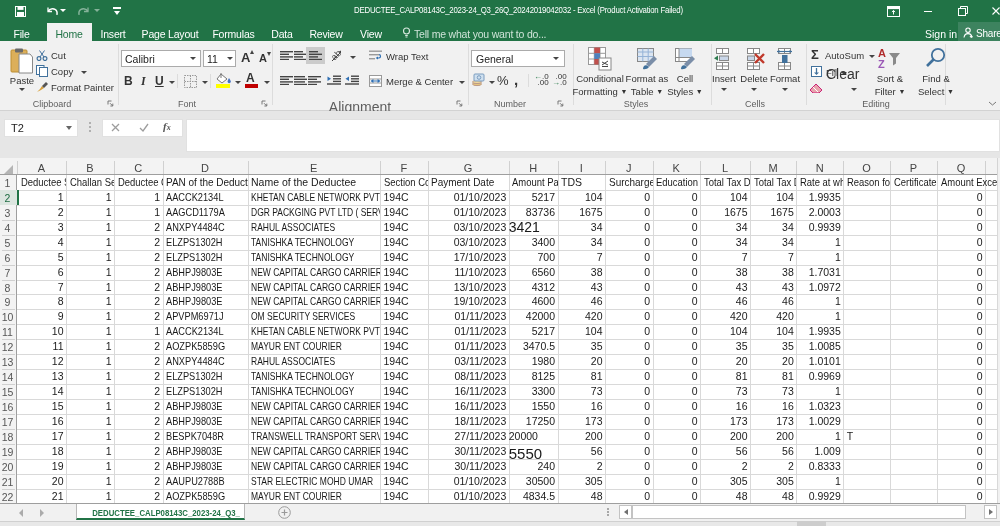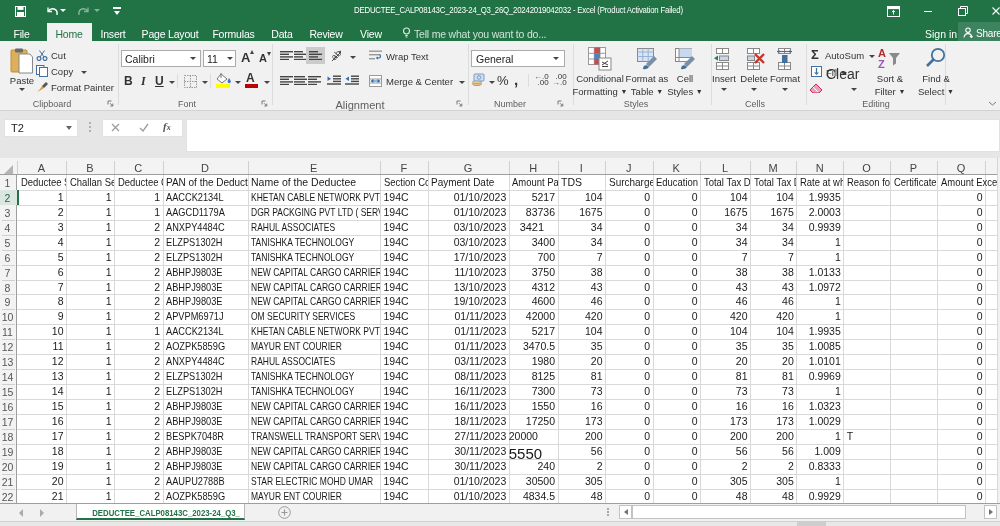--- a/index.html
+++ b/index.html
@@ -65,21 +65,21 @@
 <div class="abs" style="left:0;top:41px;width:1000px;height:70px;background:#f1f1f1;border-bottom:1px solid #d2d2d2"></div>
 <div class="abs" style="left:118px;top:44px;width:1px;height:61px;background:#dcdcdc"></div>
 <div class="abs" style="left:272px;top:44px;width:1px;height:61px;background:#dcdcdc"></div>
 <div class="abs" style="left:468px;top:44px;width:1px;height:61px;background:#dcdcdc"></div>
 <div class="abs" style="left:573px;top:44px;width:1px;height:61px;background:#dcdcdc"></div>
 <div class="abs" style="left:710.5px;top:44px;width:1px;height:61px;background:#dcdcdc"></div>
 <div class="abs" style="left:806px;top:44px;width:1px;height:61px;background:#dcdcdc"></div>
 <div class="abs" style="left:945px;top:44px;width:1px;height:61px;background:#dcdcdc"></div>
 <div class="abs" style="left:2px;top:99px;width:100px;text-align:center;font-size:9px;color:#5e5e5e">Clipboard</div>
 <div class="abs" style="left:137px;top:99px;width:100px;text-align:center;font-size:9px;color:#5e5e5e">Font</div>
-<div class="abs" style="left:310px;top:99px;width:100px;text-align:center;font-size:11px;color:#5e5e5e">Alignment</div>
+<div class="abs" style="left:310px;top:99px;width:100px;text-align:center;font-size:14px;color:#5e5e5e">Alignment</div>
 <div class="abs" style="left:460px;top:99px;width:100px;text-align:center;font-size:9px;color:#5e5e5e">Number</div>
 <div class="abs" style="left:586px;top:99px;width:100px;text-align:center;font-size:9px;color:#5e5e5e">Styles</div>
 <div class="abs" style="left:705px;top:99px;width:100px;text-align:center;font-size:9px;color:#5e5e5e">Cells</div>
 <div class="abs" style="left:826px;top:99px;width:100px;text-align:center;font-size:9px;color:#5e5e5e">Editing</div>
 <svg class="abs" style="left:107px;top:100px" width="7" height="7" viewBox="0 0 7 7">
 <path d="M1 1 L4.5 1 M1 1 L1 4.5 M3 3.2 L5.8 6 M5.8 6 L5.8 3.6 M5.8 6 L3.4 6" stroke="#777" fill="none"></path>
   </svg>
 <svg class="abs" style="left:261px;top:100px" width="7" height="7" viewBox="0 0 7 7">
 <path d="M1 1 L4.5 1 M1 1 L1 4.5 M3 3.2 L5.8 6 M5.8 6 L5.8 3.6 M5.8 6 L3.4 6" stroke="#777" fill="none"></path>
   </svg>
@@ -505,21 +505,21 @@
 <div class="abs" style="left:750px;top:204.86px;width:46.25px;height:14.93px;line-height:15.93px;font-size:10.5px;color:#1a1a1a;text-align:right;padding-right:2.5px;white-space:nowrap;overflow:hidden">1675</div>
 <div class="abs" style="left:796.25px;top:204.86px;width:47px;height:14.93px;line-height:15.93px;font-size:10.5px;color:#1a1a1a;text-align:right;padding-right:2.5px;white-space:nowrap;overflow:hidden">2.0003</div>
 <div class="abs" style="left:937px;top:204.86px;width:48px;height:14.93px;line-height:15.93px;font-size:10.5px;color:#1a1a1a;text-align:right;padding-right:2.5px;white-space:nowrap;overflow:hidden">0</div>
 <div class="abs" style="left:17px;top:219.79px;width:49px;height:14.93px;line-height:15.93px;font-size:10.5px;color:#1a1a1a;text-align:right;padding-right:2.5px;white-space:nowrap;overflow:hidden">3</div>
 <div class="abs" style="left:66px;top:219.79px;width:48px;height:14.93px;line-height:15.93px;font-size:10.5px;color:#1a1a1a;text-align:right;padding-right:2.5px;white-space:nowrap;overflow:hidden">1</div>
 <div class="abs" style="left:114px;top:219.79px;width:48.5px;height:14.93px;line-height:15.93px;font-size:10.5px;color:#1a1a1a;text-align:right;padding-right:2.5px;white-space:nowrap;overflow:hidden">2</div>
 <div class="abs" style="left:162.5px;top:219.79px;width:85px;height:14.93px;line-height:15.93px;font-size:10.5px;color:#1a1a1a;text-align:left;padding-left:3.5px;white-space:nowrap;overflow:hidden"><span style="display:inline-block;transform:scaleX(0.88);transform-origin:left center">ANXPY4484C</span></div>
 <div class="abs" style="left:247.5px;top:219.79px;width:132.5px;height:14.93px;line-height:15.93px;font-size:10.5px;color:#1a1a1a;text-align:left;padding-left:3.5px;white-space:nowrap;overflow:hidden"><span style="display:inline-block;transform:scaleX(0.81);transform-origin:left center">RAHUL ASSOCIATES</span></div>
 <div class="abs" style="left:380px;top:219.79px;width:47.5px;height:14.93px;line-height:15.93px;font-size:10.5px;color:#1a1a1a;text-align:left;padding-left:3.5px;white-space:nowrap;overflow:hidden">194C</div>
 <div class="abs" style="left:427.5px;top:219.79px;width:81.25px;height:14.93px;line-height:15.93px;font-size:10.5px;color:#1a1a1a;text-align:right;padding-right:2.5px;white-space:nowrap;overflow:hidden">03/10/2023</div>
-<div class="abs" style="left:508.75px;top:219.79px;width:48.75px;height:14.93px;line-height:15.93px;font-size:11px;color:#1a1a1a;text-align:center;padding-right:2.5px;white-space:nowrap;overflow:hidden">3421</div>
+<div class="abs" style="left:508.75px;top:219.79px;width:48.75px;height:14.93px;line-height:15.93px;font-size:14px;color:#1a1a1a;text-align:left;padding-right:2.5px;white-space:nowrap;overflow:hidden">3421</div>
 <div class="abs" style="left:557.5px;top:219.79px;width:47.5px;height:14.93px;line-height:15.93px;font-size:10.5px;color:#1a1a1a;text-align:right;padding-right:2.5px;white-space:nowrap;overflow:hidden">34</div>
 <div class="abs" style="left:605px;top:219.79px;width:47.5px;height:14.93px;line-height:15.93px;font-size:10.5px;color:#1a1a1a;text-align:right;padding-right:2.5px;white-space:nowrap;overflow:hidden">0</div>
 <div class="abs" style="left:652.5px;top:219.79px;width:47.5px;height:14.93px;line-height:15.93px;font-size:10.5px;color:#1a1a1a;text-align:right;padding-right:2.5px;white-space:nowrap;overflow:hidden">0</div>
 <div class="abs" style="left:700px;top:219.79px;width:50px;height:14.93px;line-height:15.93px;font-size:10.5px;color:#1a1a1a;text-align:right;padding-right:2.5px;white-space:nowrap;overflow:hidden">34</div>
 <div class="abs" style="left:750px;top:219.79px;width:46.25px;height:14.93px;line-height:15.93px;font-size:10.5px;color:#1a1a1a;text-align:right;padding-right:2.5px;white-space:nowrap;overflow:hidden">34</div>
 <div class="abs" style="left:796.25px;top:219.79px;width:47px;height:14.93px;line-height:15.93px;font-size:10.5px;color:#1a1a1a;text-align:right;padding-right:2.5px;white-space:nowrap;overflow:hidden">0.9939</div>
 <div class="abs" style="left:937px;top:219.79px;width:48px;height:14.93px;line-height:15.93px;font-size:10.5px;color:#1a1a1a;text-align:right;padding-right:2.5px;white-space:nowrap;overflow:hidden">0</div>
 <div class="abs" style="left:17px;top:234.72px;width:49px;height:14.93px;line-height:15.93px;font-size:10.5px;color:#1a1a1a;text-align:right;padding-right:2.5px;white-space:nowrap;overflow:hidden">4</div>
 <div class="abs" style="left:66px;top:234.72px;width:48px;height:14.93px;line-height:15.93px;font-size:10.5px;color:#1a1a1a;text-align:right;padding-right:2.5px;white-space:nowrap;overflow:hidden">1</div>
 <div class="abs" style="left:114px;top:234.72px;width:48.5px;height:14.93px;line-height:15.93px;font-size:10.5px;color:#1a1a1a;text-align:right;padding-right:2.5px;white-space:nowrap;overflow:hidden">2</div>
@@ -550,27 +550,27 @@
 <div class="abs" style="left:750px;top:249.65px;width:46.25px;height:14.93px;line-height:15.93px;font-size:10.5px;color:#1a1a1a;text-align:right;padding-right:2.5px;white-space:nowrap;overflow:hidden">7</div>
 <div class="abs" style="left:796.25px;top:249.65px;width:47px;height:14.93px;line-height:15.93px;font-size:10.5px;color:#1a1a1a;text-align:right;padding-right:2.5px;white-space:nowrap;overflow:hidden">1</div>
 <div class="abs" style="left:937px;top:249.65px;width:48px;height:14.93px;line-height:15.93px;font-size:10.5px;color:#1a1a1a;text-align:right;padding-right:2.5px;white-space:nowrap;overflow:hidden">0</div>
 <div class="abs" style="left:17px;top:264.58px;width:49px;height:14.93px;line-height:15.93px;font-size:10.5px;color:#1a1a1a;text-align:right;padding-right:2.5px;white-space:nowrap;overflow:hidden">6</div>
 <div class="abs" style="left:66px;top:264.58px;width:48px;height:14.93px;line-height:15.93px;font-size:10.5px;color:#1a1a1a;text-align:right;padding-right:2.5px;white-space:nowrap;overflow:hidden">1</div>
 <div class="abs" style="left:114px;top:264.58px;width:48.5px;height:14.93px;line-height:15.93px;font-size:10.5px;color:#1a1a1a;text-align:right;padding-right:2.5px;white-space:nowrap;overflow:hidden">2</div>
 <div class="abs" style="left:162.5px;top:264.58px;width:85px;height:14.93px;line-height:15.93px;font-size:10.5px;color:#1a1a1a;text-align:left;padding-left:3.5px;white-space:nowrap;overflow:hidden"><span style="display:inline-block;transform:scaleX(0.88);transform-origin:left center">ABHPJ9803E</span></div>
 <div class="abs" style="left:247.5px;top:264.58px;width:132.5px;height:14.93px;line-height:15.93px;font-size:10.5px;color:#1a1a1a;text-align:left;padding-left:3.5px;white-space:nowrap;overflow:hidden"><span style="display:inline-block;transform:scaleX(0.81);transform-origin:left center">NEW CAPITAL CARGO CARRIERS</span></div>
 <div class="abs" style="left:380px;top:264.58px;width:47.5px;height:14.93px;line-height:15.93px;font-size:10.5px;color:#1a1a1a;text-align:left;padding-left:3.5px;white-space:nowrap;overflow:hidden">194C</div>
 <div class="abs" style="left:427.5px;top:264.58px;width:81.25px;height:14.93px;line-height:15.93px;font-size:10.5px;color:#1a1a1a;text-align:right;padding-right:2.5px;white-space:nowrap;overflow:hidden">11/10/2023</div>
-<div class="abs" style="left:508.75px;top:264.58px;width:48.75px;height:14.93px;line-height:15.93px;font-size:10.5px;color:#1a1a1a;text-align:right;padding-right:2.5px;white-space:nowrap;overflow:hidden">3750</div>
+<div class="abs" style="left:508.75px;top:264.58px;width:48.75px;height:14.93px;line-height:15.93px;font-size:10.5px;color:#1a1a1a;text-align:right;padding-right:2.5px;white-space:nowrap;overflow:hidden">6560</div>
 <div class="abs" style="left:557.5px;top:264.58px;width:47.5px;height:14.93px;line-height:15.93px;font-size:10.5px;color:#1a1a1a;text-align:right;padding-right:2.5px;white-space:nowrap;overflow:hidden">38</div>
 <div class="abs" style="left:605px;top:264.58px;width:47.5px;height:14.93px;line-height:15.93px;font-size:10.5px;color:#1a1a1a;text-align:right;padding-right:2.5px;white-space:nowrap;overflow:hidden">0</div>
 <div class="abs" style="left:652.5px;top:264.58px;width:47.5px;height:14.93px;line-height:15.93px;font-size:10.5px;color:#1a1a1a;text-align:right;padding-right:2.5px;white-space:nowrap;overflow:hidden">0</div>
 <div class="abs" style="left:700px;top:264.58px;width:50px;height:14.93px;line-height:15.93px;font-size:10.5px;color:#1a1a1a;text-align:right;padding-right:2.5px;white-space:nowrap;overflow:hidden">38</div>
 <div class="abs" style="left:750px;top:264.58px;width:46.25px;height:14.93px;line-height:15.93px;font-size:10.5px;color:#1a1a1a;text-align:right;padding-right:2.5px;white-space:nowrap;overflow:hidden">38</div>
-<div class="abs" style="left:796.25px;top:264.58px;width:47px;height:14.93px;line-height:15.93px;font-size:10.5px;color:#1a1a1a;text-align:right;padding-right:2.5px;white-space:nowrap;overflow:hidden">1.0133</div>
+<div class="abs" style="left:796.25px;top:264.58px;width:47px;height:14.93px;line-height:15.93px;font-size:10.5px;color:#1a1a1a;text-align:right;padding-right:2.5px;white-space:nowrap;overflow:hidden">1.7031</div>
 <div class="abs" style="left:937px;top:264.58px;width:48px;height:14.93px;line-height:15.93px;font-size:10.5px;color:#1a1a1a;text-align:right;padding-right:2.5px;white-space:nowrap;overflow:hidden">0</div>
 <div class="abs" style="left:17px;top:279.51px;width:49px;height:14.93px;line-height:15.93px;font-size:10.5px;color:#1a1a1a;text-align:right;padding-right:2.5px;white-space:nowrap;overflow:hidden">7</div>
 <div class="abs" style="left:66px;top:279.51px;width:48px;height:14.93px;line-height:15.93px;font-size:10.5px;color:#1a1a1a;text-align:right;padding-right:2.5px;white-space:nowrap;overflow:hidden">1</div>
 <div class="abs" style="left:114px;top:279.51px;width:48.5px;height:14.93px;line-height:15.93px;font-size:10.5px;color:#1a1a1a;text-align:right;padding-right:2.5px;white-space:nowrap;overflow:hidden">2</div>
 <div class="abs" style="left:162.5px;top:279.51px;width:85px;height:14.93px;line-height:15.93px;font-size:10.5px;color:#1a1a1a;text-align:left;padding-left:3.5px;white-space:nowrap;overflow:hidden"><span style="display:inline-block;transform:scaleX(0.88);transform-origin:left center">ABHPJ9803E</span></div>
 <div class="abs" style="left:247.5px;top:279.51px;width:132.5px;height:14.93px;line-height:15.93px;font-size:10.5px;color:#1a1a1a;text-align:left;padding-left:3.5px;white-space:nowrap;overflow:hidden"><span style="display:inline-block;transform:scaleX(0.81);transform-origin:left center">NEW CAPITAL CARGO CARRIERS</span></div>
 <div class="abs" style="left:380px;top:279.51px;width:47.5px;height:14.93px;line-height:15.93px;font-size:10.5px;color:#1a1a1a;text-align:left;padding-left:3.5px;white-space:nowrap;overflow:hidden">194C</div>
 <div class="abs" style="left:427.5px;top:279.51px;width:81.25px;height:14.93px;line-height:15.93px;font-size:10.5px;color:#1a1a1a;text-align:right;padding-right:2.5px;white-space:nowrap;overflow:hidden">13/10/2023</div>
 <div class="abs" style="left:508.75px;top:279.51px;width:48.75px;height:14.93px;line-height:15.93px;font-size:10.5px;color:#1a1a1a;text-align:right;padding-right:2.5px;white-space:nowrap;overflow:hidden">4312</div>
 <div class="abs" style="left:557.5px;top:279.51px;width:47.5px;height:14.93px;line-height:15.93px;font-size:10.5px;color:#1a1a1a;text-align:right;padding-right:2.5px;white-space:nowrap;overflow:hidden">43</div>
@@ -670,21 +670,21 @@
 <div class="abs" style="left:750px;top:369.09px;width:46.25px;height:14.93px;line-height:15.93px;font-size:10.5px;color:#1a1a1a;text-align:right;padding-right:2.5px;white-space:nowrap;overflow:hidden">81</div>
 <div class="abs" style="left:796.25px;top:369.09px;width:47px;height:14.93px;line-height:15.93px;font-size:10.5px;color:#1a1a1a;text-align:right;padding-right:2.5px;white-space:nowrap;overflow:hidden">0.9969</div>
 <div class="abs" style="left:937px;top:369.09px;width:48px;height:14.93px;line-height:15.93px;font-size:10.5px;color:#1a1a1a;text-align:right;padding-right:2.5px;white-space:nowrap;overflow:hidden">0</div>
 <div class="abs" style="left:17px;top:384.02px;width:49px;height:14.93px;line-height:15.93px;font-size:10.5px;color:#1a1a1a;text-align:right;padding-right:2.5px;white-space:nowrap;overflow:hidden">14</div>
 <div class="abs" style="left:66px;top:384.02px;width:48px;height:14.93px;line-height:15.93px;font-size:10.5px;color:#1a1a1a;text-align:right;padding-right:2.5px;white-space:nowrap;overflow:hidden">1</div>
 <div class="abs" style="left:114px;top:384.02px;width:48.5px;height:14.93px;line-height:15.93px;font-size:10.5px;color:#1a1a1a;text-align:right;padding-right:2.5px;white-space:nowrap;overflow:hidden">2</div>
 <div class="abs" style="left:162.5px;top:384.02px;width:85px;height:14.93px;line-height:15.93px;font-size:10.5px;color:#1a1a1a;text-align:left;padding-left:3.5px;white-space:nowrap;overflow:hidden"><span style="display:inline-block;transform:scaleX(0.88);transform-origin:left center">ELZPS1302H</span></div>
 <div class="abs" style="left:247.5px;top:384.02px;width:132.5px;height:14.93px;line-height:15.93px;font-size:10.5px;color:#1a1a1a;text-align:left;padding-left:3.5px;white-space:nowrap;overflow:hidden"><span style="display:inline-block;transform:scaleX(0.81);transform-origin:left center">TANISHKA TECHNOLOGY</span></div>
 <div class="abs" style="left:380px;top:384.02px;width:47.5px;height:14.93px;line-height:15.93px;font-size:10.5px;color:#1a1a1a;text-align:left;padding-left:3.5px;white-space:nowrap;overflow:hidden">194C</div>
 <div class="abs" style="left:427.5px;top:384.02px;width:81.25px;height:14.93px;line-height:15.93px;font-size:10.5px;color:#1a1a1a;text-align:right;padding-right:2.5px;white-space:nowrap;overflow:hidden">16/11/2023</div>
-<div class="abs" style="left:508.75px;top:384.02px;width:48.75px;height:14.93px;line-height:15.93px;font-size:10.5px;color:#1a1a1a;text-align:right;padding-right:2.5px;white-space:nowrap;overflow:hidden">7300</div>
+<div class="abs" style="left:508.75px;top:384.02px;width:48.75px;height:14.93px;line-height:15.93px;font-size:10.5px;color:#1a1a1a;text-align:right;padding-right:2.5px;white-space:nowrap;overflow:hidden">3300</div>
 <div class="abs" style="left:557.5px;top:384.02px;width:47.5px;height:14.93px;line-height:15.93px;font-size:10.5px;color:#1a1a1a;text-align:right;padding-right:2.5px;white-space:nowrap;overflow:hidden">73</div>
 <div class="abs" style="left:605px;top:384.02px;width:47.5px;height:14.93px;line-height:15.93px;font-size:10.5px;color:#1a1a1a;text-align:right;padding-right:2.5px;white-space:nowrap;overflow:hidden">0</div>
 <div class="abs" style="left:652.5px;top:384.02px;width:47.5px;height:14.93px;line-height:15.93px;font-size:10.5px;color:#1a1a1a;text-align:right;padding-right:2.5px;white-space:nowrap;overflow:hidden">0</div>
 <div class="abs" style="left:700px;top:384.02px;width:50px;height:14.93px;line-height:15.93px;font-size:10.5px;color:#1a1a1a;text-align:right;padding-right:2.5px;white-space:nowrap;overflow:hidden">73</div>
 <div class="abs" style="left:750px;top:384.02px;width:46.25px;height:14.93px;line-height:15.93px;font-size:10.5px;color:#1a1a1a;text-align:right;padding-right:2.5px;white-space:nowrap;overflow:hidden">73</div>
 <div class="abs" style="left:796.25px;top:384.02px;width:47px;height:14.93px;line-height:15.93px;font-size:10.5px;color:#1a1a1a;text-align:right;padding-right:2.5px;white-space:nowrap;overflow:hidden">1</div>
 <div class="abs" style="left:937px;top:384.02px;width:48px;height:14.93px;line-height:15.93px;font-size:10.5px;color:#1a1a1a;text-align:right;padding-right:2.5px;white-space:nowrap;overflow:hidden">0</div>
 <div class="abs" style="left:17px;top:398.95px;width:49px;height:14.93px;line-height:15.93px;font-size:10.5px;color:#1a1a1a;text-align:right;padding-right:2.5px;white-space:nowrap;overflow:hidden">15</div>
 <div class="abs" style="left:66px;top:398.95px;width:48px;height:14.93px;line-height:15.93px;font-size:10.5px;color:#1a1a1a;text-align:right;padding-right:2.5px;white-space:nowrap;overflow:hidden">1</div>
 <div class="abs" style="left:114px;top:398.95px;width:48.5px;height:14.93px;line-height:15.93px;font-size:10.5px;color:#1a1a1a;text-align:right;padding-right:2.5px;white-space:nowrap;overflow:hidden">2</div>

